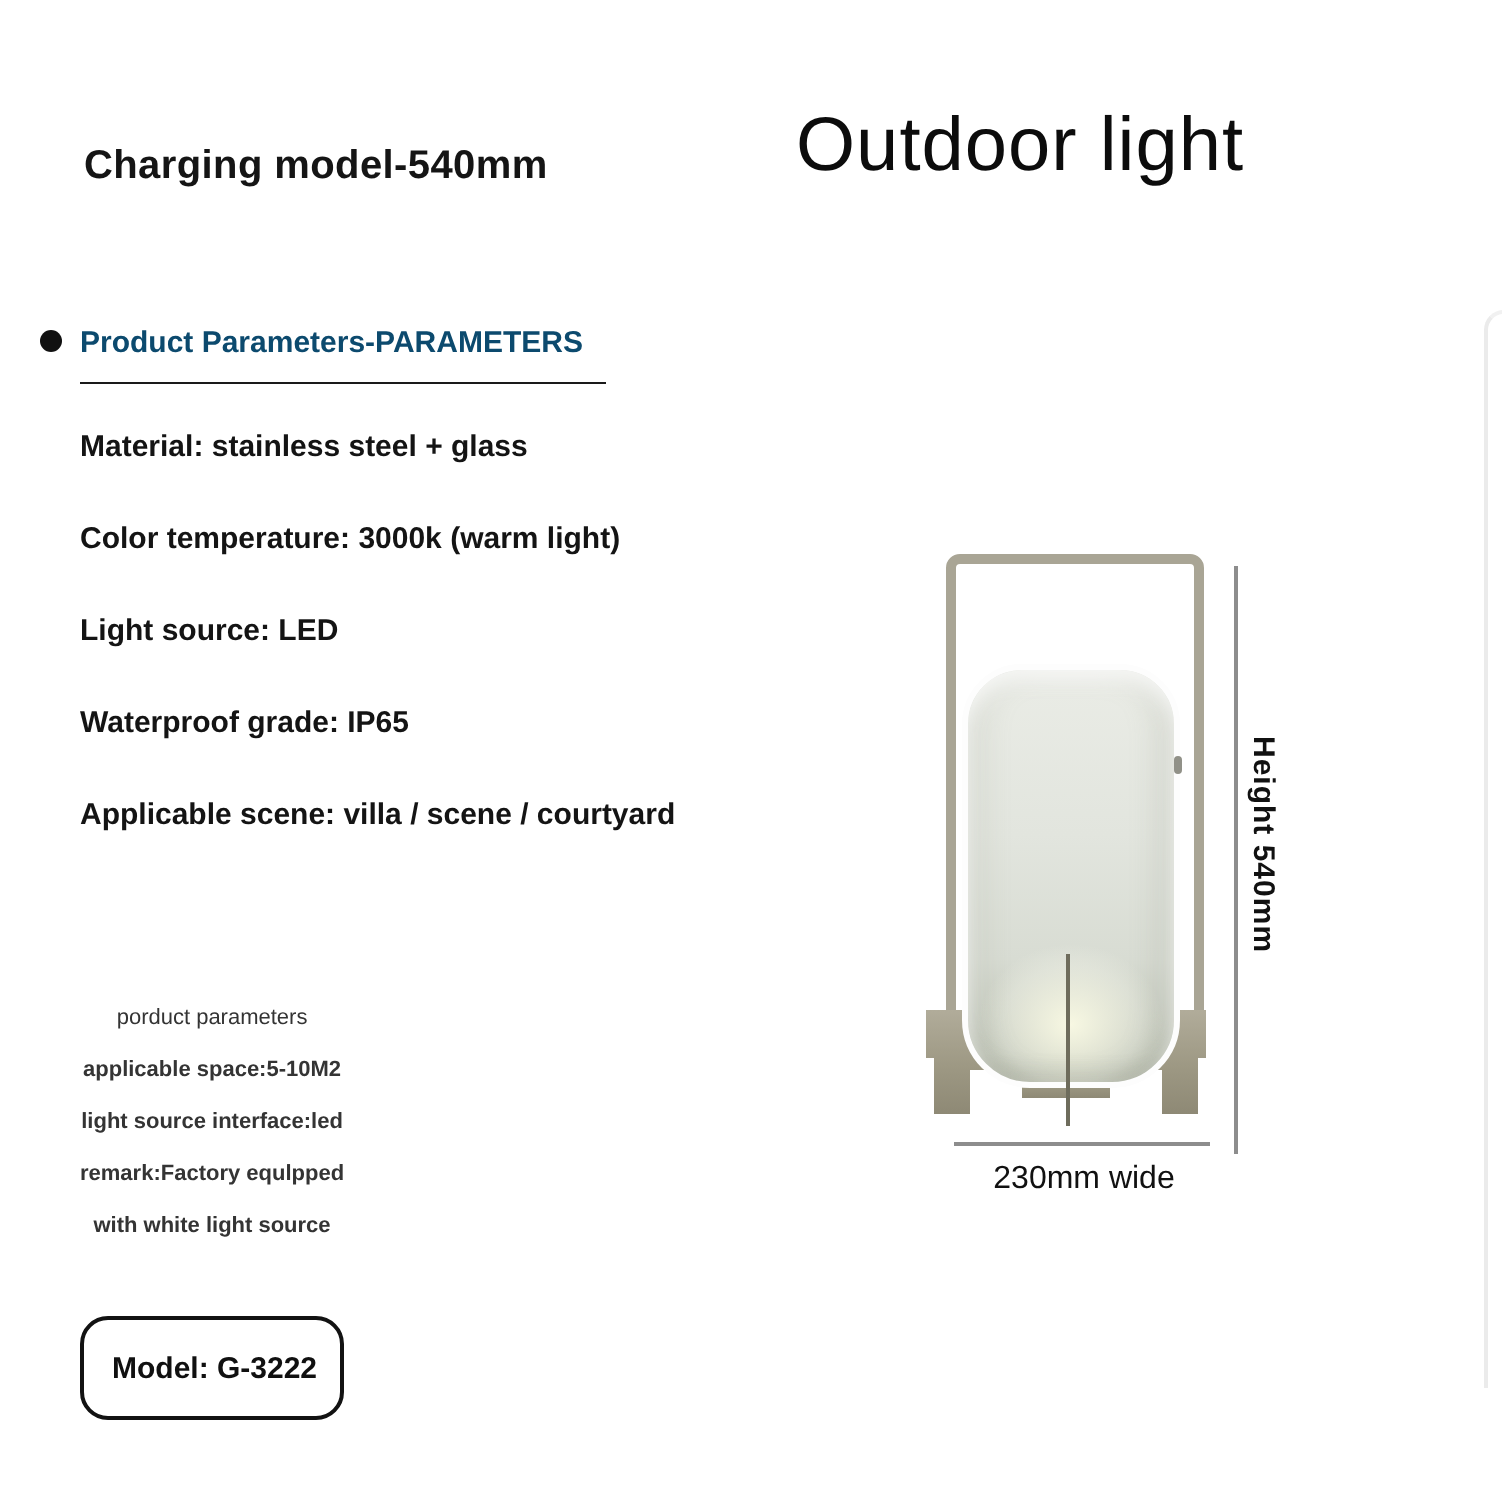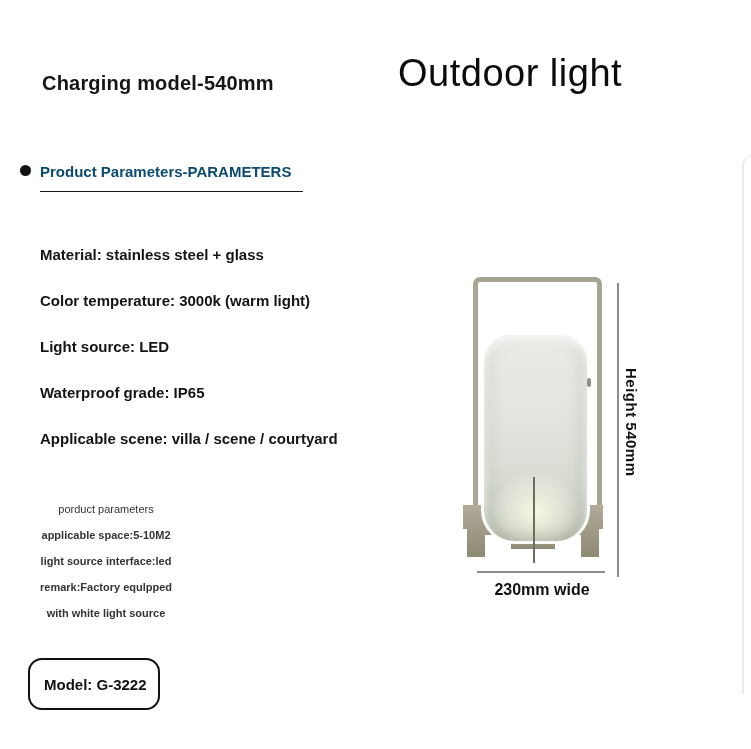--- a/index.html
+++ b/index.html
@@ -34,33 +34,33 @@
   }
   .heading-underline{
     position:absolute;left:40px;top:191px;
     width:263px;height:0;
     border-top:1.6px solid #1a1a1a;
   }
   
   .specs{position:absolute;left:40px;top:216px;}
   .spec-line{
     font-size:15px;font-weight:bold;color:#141414;
-    height:16px;line-height:16px;white-space:nowrap;margin-top:31px;
+    height:16px;line-height:16px;white-space:nowrap;
   }
   .spec-line + .spec-line{margin-top:30px;}
   
   .fine-print{position:absolute;left:40px;top:503px;}
   .fine-line{
     font-size:11px;font-weight:400;color:#343434;
     height:12px;line-height:12px;white-space:nowrap;text-align:center;
   }
   .fine-line + .fine-line{margin-top:14px;font-weight:bold;}
   
   .model-box{
-    position:absolute;left:28px;top:658px;
+    position:absolute;left:40px;top:658px;
     width:132px;height:52px;
     border:2.5px solid #121212;border-radius:14px;
     background:#ffffff;
     display:flex;align-items:center;
     box-sizing:border-box;padding-left:14px;
   }
   .model-box-label{font-size:15px;font-weight:bold;color:#101010;white-space:nowrap;}
   
   .figure{position:absolute;left:440px;top:250px;width:311px;height:360px;}
   .lamp-frame{
@@ -104,21 +104,21 @@
     white-space:nowrap;letter-spacing:0.5px;
   }
   .width-dim-line{
     position:absolute;left:37px;top:321px;
     width:128px;height:0;
     border-top:2px solid #8d8d8d;
   }
   .width-dim-label{
     position:absolute;left:38px;top:331px;width:128px;
     text-align:center;
-    font-size:16px;font-weight:bold;color:#111;
+    font-size:16px;font-weight:normal;color:#111;
     white-space:nowrap;
   }
   
   .card-edge{
     position:absolute;left:742px;top:155px;
     width:20px;height:537px;
     border-left:2px solid #ebebeb;
     border-top:2px solid #f1f1f1;
     border-top-left-radius:10px;
   }

